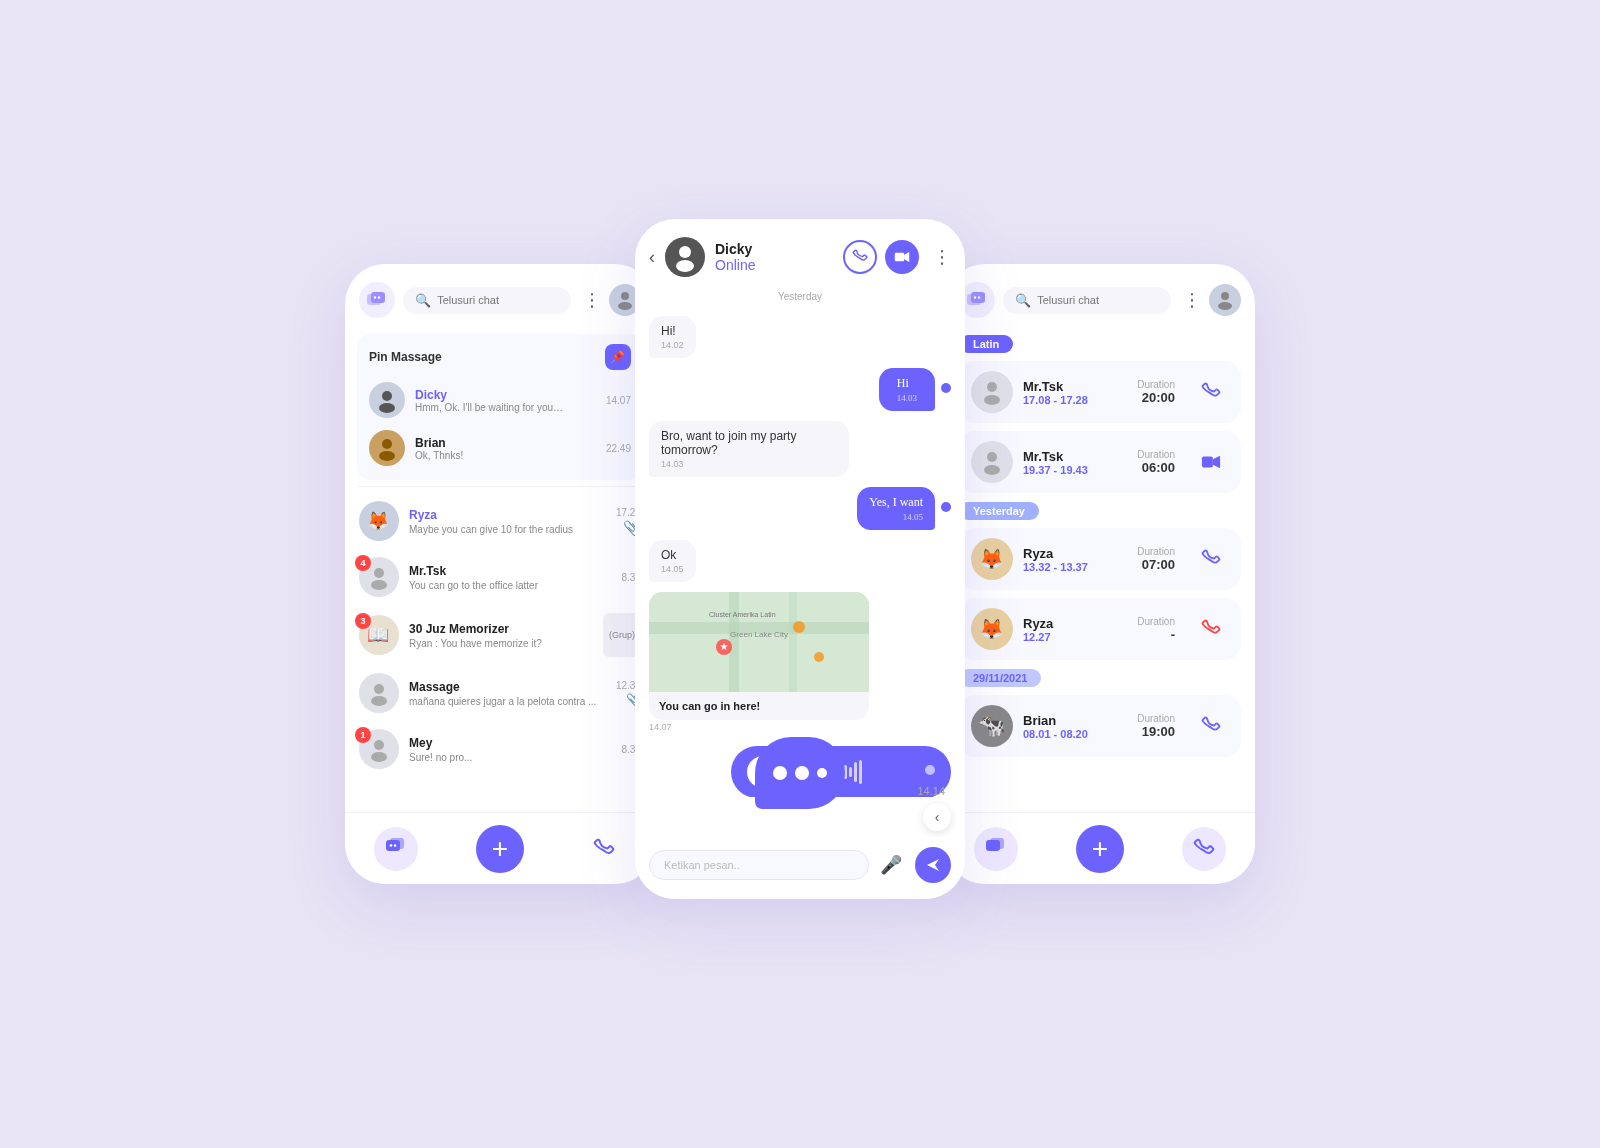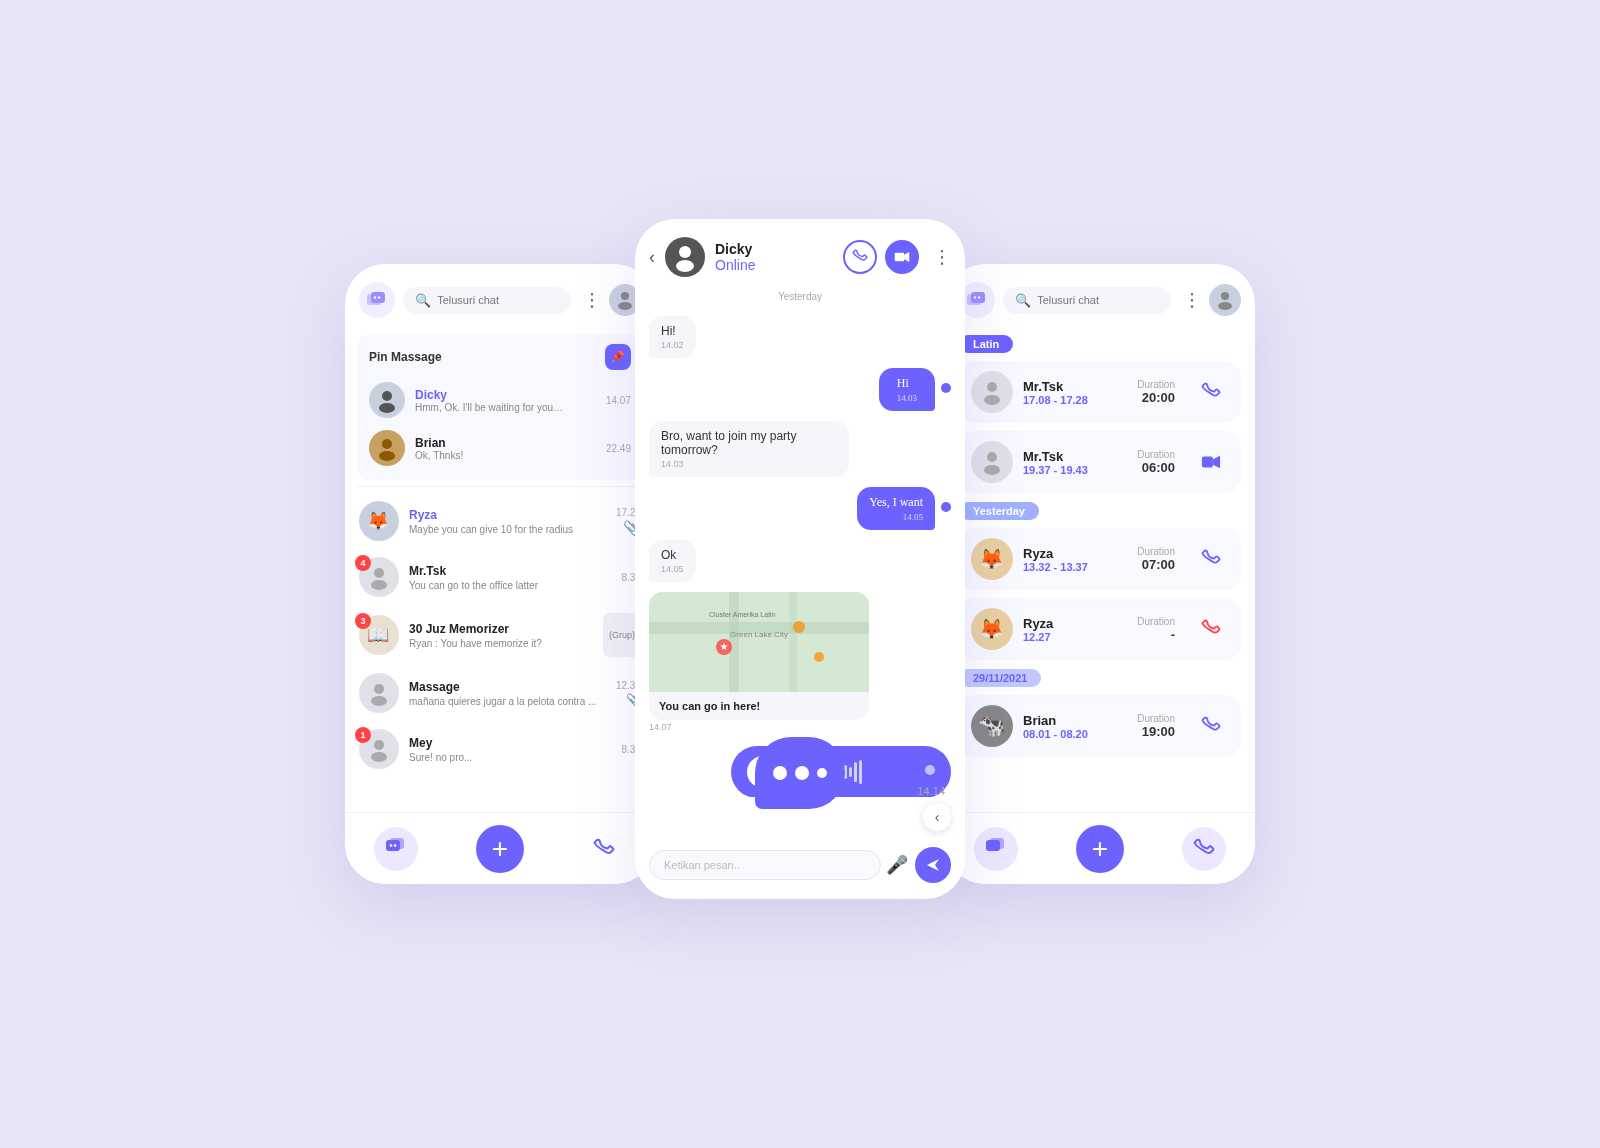--- a/index.html
+++ b/index.html
@@ -303,21 +303,21 @@
     .wave-bar {
       width: 3px; border-radius: 2px;
       background: rgba(255,255,255,0.7);
     }
 
     .chat-input-area {
       position: absolute;
       bottom: 0; left: 0; right: 0;
       padding: 10px 14px 16px;
       background: white;
-      display: flex; align-items: center; gap: 6px;
+      display: flex; align-items: center; gap: 12px;
     }
     .msg-input {
       flex: 1;
       background: #f8f8ff;
       border: 1px solid #e8e4f5;
       border-radius: 20px;
       padding: 8px 14px;
       font-size: 11px;
       color: #888;
       outline: none;

